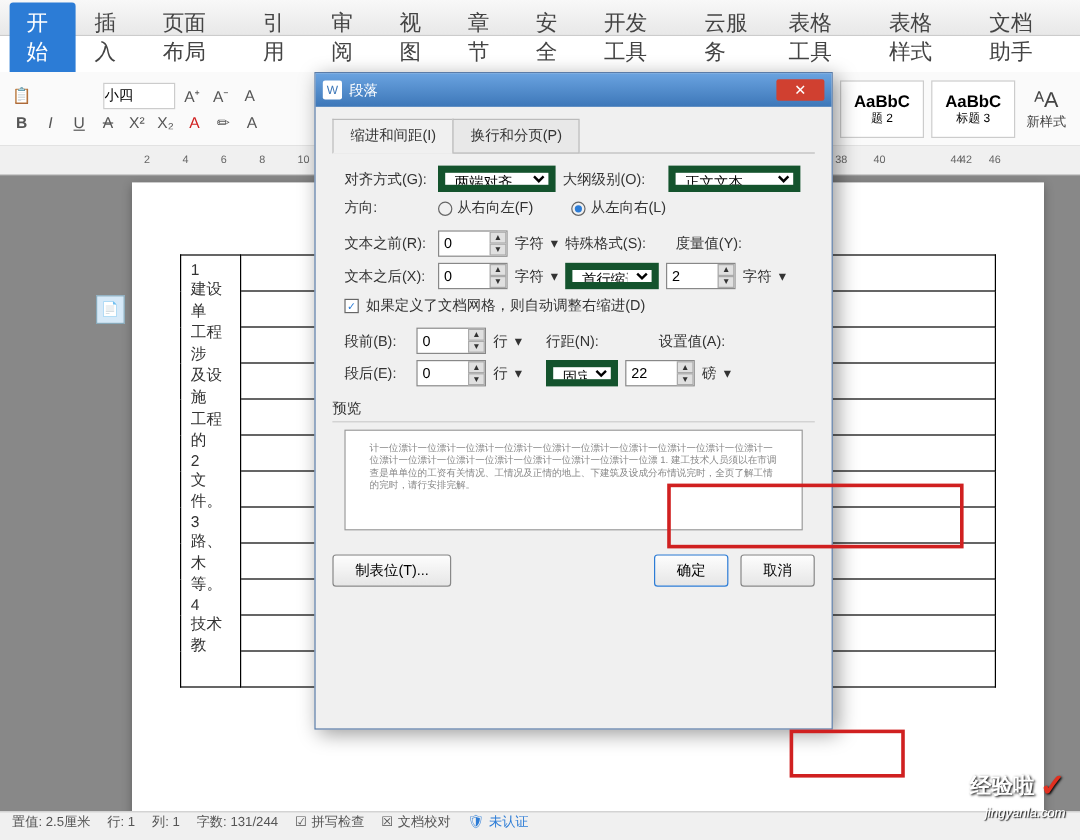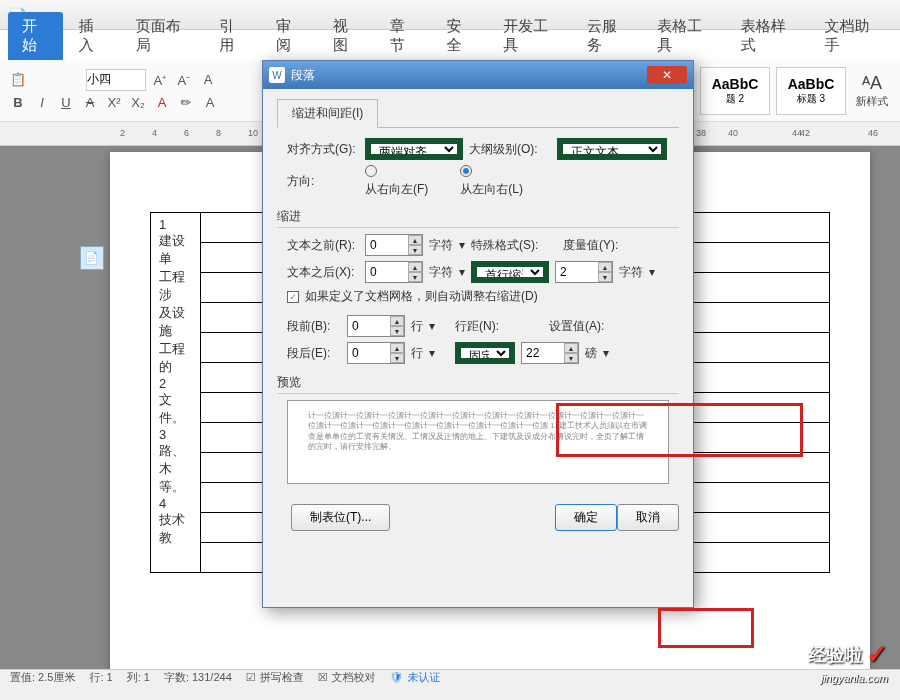--- a/index.html
+++ b/index.html
@@ -3,21 +3,21 @@
   <meta charset="utf-8">
   <style>
     * { box-sizing: border-box; margin: 0; padding: 0; font-family: "Microsoft YaHei", sans-serif; }
     body { width: 900px; height: 700px; overflow: hidden; background: #fff; position: relative; }
     
     .titlebar { height: 30px; background: linear-gradient(#f8f8f8,#e8e8e8); border-bottom: 1px solid #ccc; display: flex; align-items: center; padding: 0 8px; }
     .titlebar-icons { display: flex; gap: 8px; }
     .titlebar-icon { width: 16px; height: 16px; display: inline-block; }
     
     .menutabs { height: 30px; background: #fff; display: flex; align-items: flex-end; padding: 0 8px; gap: 2px; }
-    .menutab { padding: 5px 14px; font-size: 15px; color: #444; cursor: pointer; }
+    .menutab { padding: 5px 14px; font-size: 18px; color: #444; cursor: pointer; }
     .menutab.active { background: #2c7cd6; color: #fff; border-radius: 3px 3px 0 0; }
     
     .ribbon { height: 62px; background: #fafafa; border-bottom: 1px solid #ddd; display: flex; align-items: center; padding: 4px 8px; gap: 6px; overflow: hidden; }
     .ribbon-group { display: flex; flex-direction: column; gap: 2px; }
     .ribbon-row { display: flex; align-items: center; gap: 4px; }
     .font-select { width: 60px; height: 22px; font-size: 12px; border: 1px solid #ccc; background: #fff; }
     .ribbon-btn { width: 20px; height: 20px; display: inline-flex; align-items: center; justify-content: center; font-size: 13px; color: #555; }
     .ribbon-btn.u { text-decoration: underline; }
     .ribbon-btn.s { text-decoration: line-through; }
     .style-box { width: 70px; height: 48px; border: 1px solid #ccc; background: #fff; display: flex; flex-direction: column; align-items: center; justify-content: center; font-size: 10px; }
@@ -45,38 +45,38 @@
     .dlg-tab.active { background: #f0f0f0; border-bottom: 1px solid #f0f0f0; }
     .fieldset { border: none; margin-bottom: 10px; }
     .fieldset-label { font-size: 12px; color: #333; margin-bottom: 6px; border-bottom: 1px solid #ccc; padding-bottom: 2px; }
     .field-row { display: flex; align-items: center; gap: 6px; margin: 5px 0 5px 10px; }
     .field-label { width: 72px; font-size: 12px; }
     .combo { height: 22px; border: 6px solid #14532d; background: #fff; font-size: 12px; padding: 0 4px; }
     .spinner { width: 58px; height: 22px; border: 1px solid #888; background: #fff; font-size: 12px; padding: 0 4px; }
     .spin-wrap { position: relative; display: inline-block; }
     .spin-btns { position: absolute; right: 1px; top: 1px; bottom: 1px; width: 14px; display: flex; flex-direction: column; }
     .spin-btn { flex: 1; background: #e0e0e0; border: 1px solid #aaa; font-size: 7px; display: flex; align-items: center; justify-content: center; cursor: pointer; }
-    .radio-wrap { display: inline-flex; align-items: flex-start; gap: 4px; flex-direction: column; }
+    .radio-wrap { display: inline-flex; align-items: center; gap: 4px; }
     .radio { width: 12px; height: 12px; border-radius: 50%; border: 1px solid #666; display: inline-flex; align-items: center; justify-content: center; }
     .radio.checked::after { content: ''; width: 6px; height: 6px; border-radius: 50%; background: #2c7cd6; }
     .checkbox { width: 12px; height: 12px; border: 1px solid #666; background: #fff; display: inline-flex; align-items: center; justify-content: center; font-size: 9px; color: #2c7cd6; }
     .checkbox.checked::after { content: '✓'; }
     .unit-label { font-size: 12px; }
     
     .highlight-box { border: 3px solid #d02020; position: absolute; pointer-events: none; }
     .hl1 { left: 293px; top: 342px; width: 247px; height: 54px; }
     .hl2 { left: 395px; top: 547px; width: 96px; height: 40px; }
     
     .preview-box { border: 1px solid #999; background: #fff; margin: 6px 10px; padding: 10px 20px; font-size: 8px; color: #888; line-height: 1.3; height: 84px; overflow: hidden; }
     
-    .dlg-buttons { display: flex; justify-content: space-between; padding: 0 14px 4px; margin-left: 14px; }
+    .dlg-buttons { display: flex; justify-content: space-between; padding: 0 14px 4px; }
     .dlg-btn { padding: 4px 18px; border: 1px solid #888; background: linear-gradient(#fdfdfd,#e6e6e6); font-size: 12px; cursor: pointer; border-radius: 3px; }
     .dlg-btn.primary { border: 1px solid #2c7cd6; }
     
-    .statusbar { position: absolute; bottom: 0; left: 0; right: 0; height: 24px; background: #f0f0f0; border-top: 1px solid #ccc; display: flex; align-items: flex-end; padding: 15px 10px; font-size: 11px; color: #555; gap: 14px; }
+    .statusbar { position: absolute; bottom: 0; left: 0; right: 0; height: 24px; background: #f0f0f0; border-top: 1px solid #ccc; display: flex; align-items: flex-start; padding: 0 10px; font-size: 11px; color: #555; gap: 14px; }
     .status-item { display: inline-flex; align-items: center; gap: 4px; }
     .status-link { color: #2c7cd6; }
     
     .watermark { position: absolute; right: 12px; bottom: 30px; font-size: 18px; font-weight: bold; color: #fff; text-shadow: 1px 1px 2px #000; display: flex; align-items: center; gap: 4px; }
     .watermark .check { color: #e03020; font-size: 26px; }
     .watermark-sub { position: absolute; right: 12px; bottom: 16px; font-size: 11px; color: #fff; text-shadow: 1px 1px 1px #000; font-style: italic; }
   </style>
 </head>
 <body>
 
@@ -160,21 +160,21 @@
     <span class="ruler-tick" style="left: 504px;">26</span>
     <span class="ruler-tick" style="left: 536px;">28</span>
     <span class="ruler-tick" style="left: 568px;">30</span>
     <span class="ruler-tick" style="left: 600px;">32</span>
     <span class="ruler-tick" style="left: 632px;">34</span>
     <span class="ruler-tick" style="left: 664px;">36</span>
     <span class="ruler-tick" style="left: 696px; text-align: center;">38</span>
     <span class="ruler-tick" style="left: 728px;">40</span>
     <span class="ruler-tick" style="left: 760px; margin-left: 40px;">42</span>
     <span class="ruler-tick" style="left: 792px;">44</span>
-    <span class="ruler-tick" style="left: 868px; text-align: center;">46</span>
+    <span class="ruler-tick" style="left: 824px; text-align: center;">46</span>
   </div>
 
 <div class="doc-area">
   <span class="page-icon">📄</span>
   <div class="page">
     <div class="page-content">
       <table class="doc-table">
         <tbody>
             <tr>
               <td rowspan="12" style="width:50px;vertical-align:top" id="doc-left">
@@ -234,20 +234,21 @@
 
 <div class="dialog">
   <div class="dlg-title">
     <span class="dlg-title-icon">W</span>
     <span>段落</span>
     <span class="dlg-close">✕</span>
   </div>
   <div class="dlg-body">
     <div class="dlg-tabs">
       <div class="dlg-tab active">缩进和间距(I)</div>
+      <div class="dlg-tab">换行和分页(P)</div>
     </div>
 
     <div class="fieldset">
       <div class="field-row">
         <span class="field-label">对齐方式(G):</span>
         <select class="combo" style="width:98px"><option>两端对齐</option></select>
         <span class="field-label" style="width:82px">大纲级别(O):</span>
         <select class="combo" style="width:110px"><option>正文文本</option></select>
       </div>
       <div class="field-row">
@@ -258,21 +259,20 @@
           </span>
         <span style="width:20px"></span>
         <span class="radio-wrap">
             <span class="radio checked"></span>
             <span>从左向右(L)</span>
           </span>
       </div>
     </div>
 
     <div class="fieldset">
-      <div class="fieldset-label">缩进</div>
       <div class="field-row">
         <span class="field-label">文本之前(R):</span>
         <span class="spin-wrap"><input class="spinner" value="0" style=""><span class="spin-btns">
               <span class="spin-btn">▲</span>
               <span class="spin-btn">▼</span>
             </span></span>
         <span class="unit-label">字符</span>▾
         <span class="field-label" style="width:70px">特殊格式(S):</span>
         <span style="width:10px"></span>
         <span class="field-label" style="width:66px">度量值(Y):</span>
@@ -327,21 +327,21 @@
       </div>
     </div>
 
     <div class="fieldset">
       <div class="fieldset-label">预览</div>
       <div class="preview-box">计一位漂计一位漂计一位漂计一位漂计一位漂计一位漂计一位漂计一位漂计一位漂计一位漂计一位漂计一位漂计一位漂计一位漂计一位漂计一位漂计一位漂计一位漂 1. 建工技术人员须以在市调查是单单位的工资有关情况、工情况及正情的地上、下建筑及设成分布情说完时，全页了解工情的完时，请行安排完解。</div>
     </div>
   </div>
   <div class="dlg-buttons">
     <button class="dlg-btn">制表位(T)...</button>
-    <div style="display:flex;">
+    <div style="display:flex;gap:10px">
       <button class="dlg-btn primary">确定</button>
       <button class="dlg-btn">取消</button>
     </div>
   </div>
   <div class="highlight-box hl1"></div>
   <div class="highlight-box hl2"></div>
 </div>
 
 <div class="statusbar">
   <span class="status-item">置值: 2.5厘米</span>

